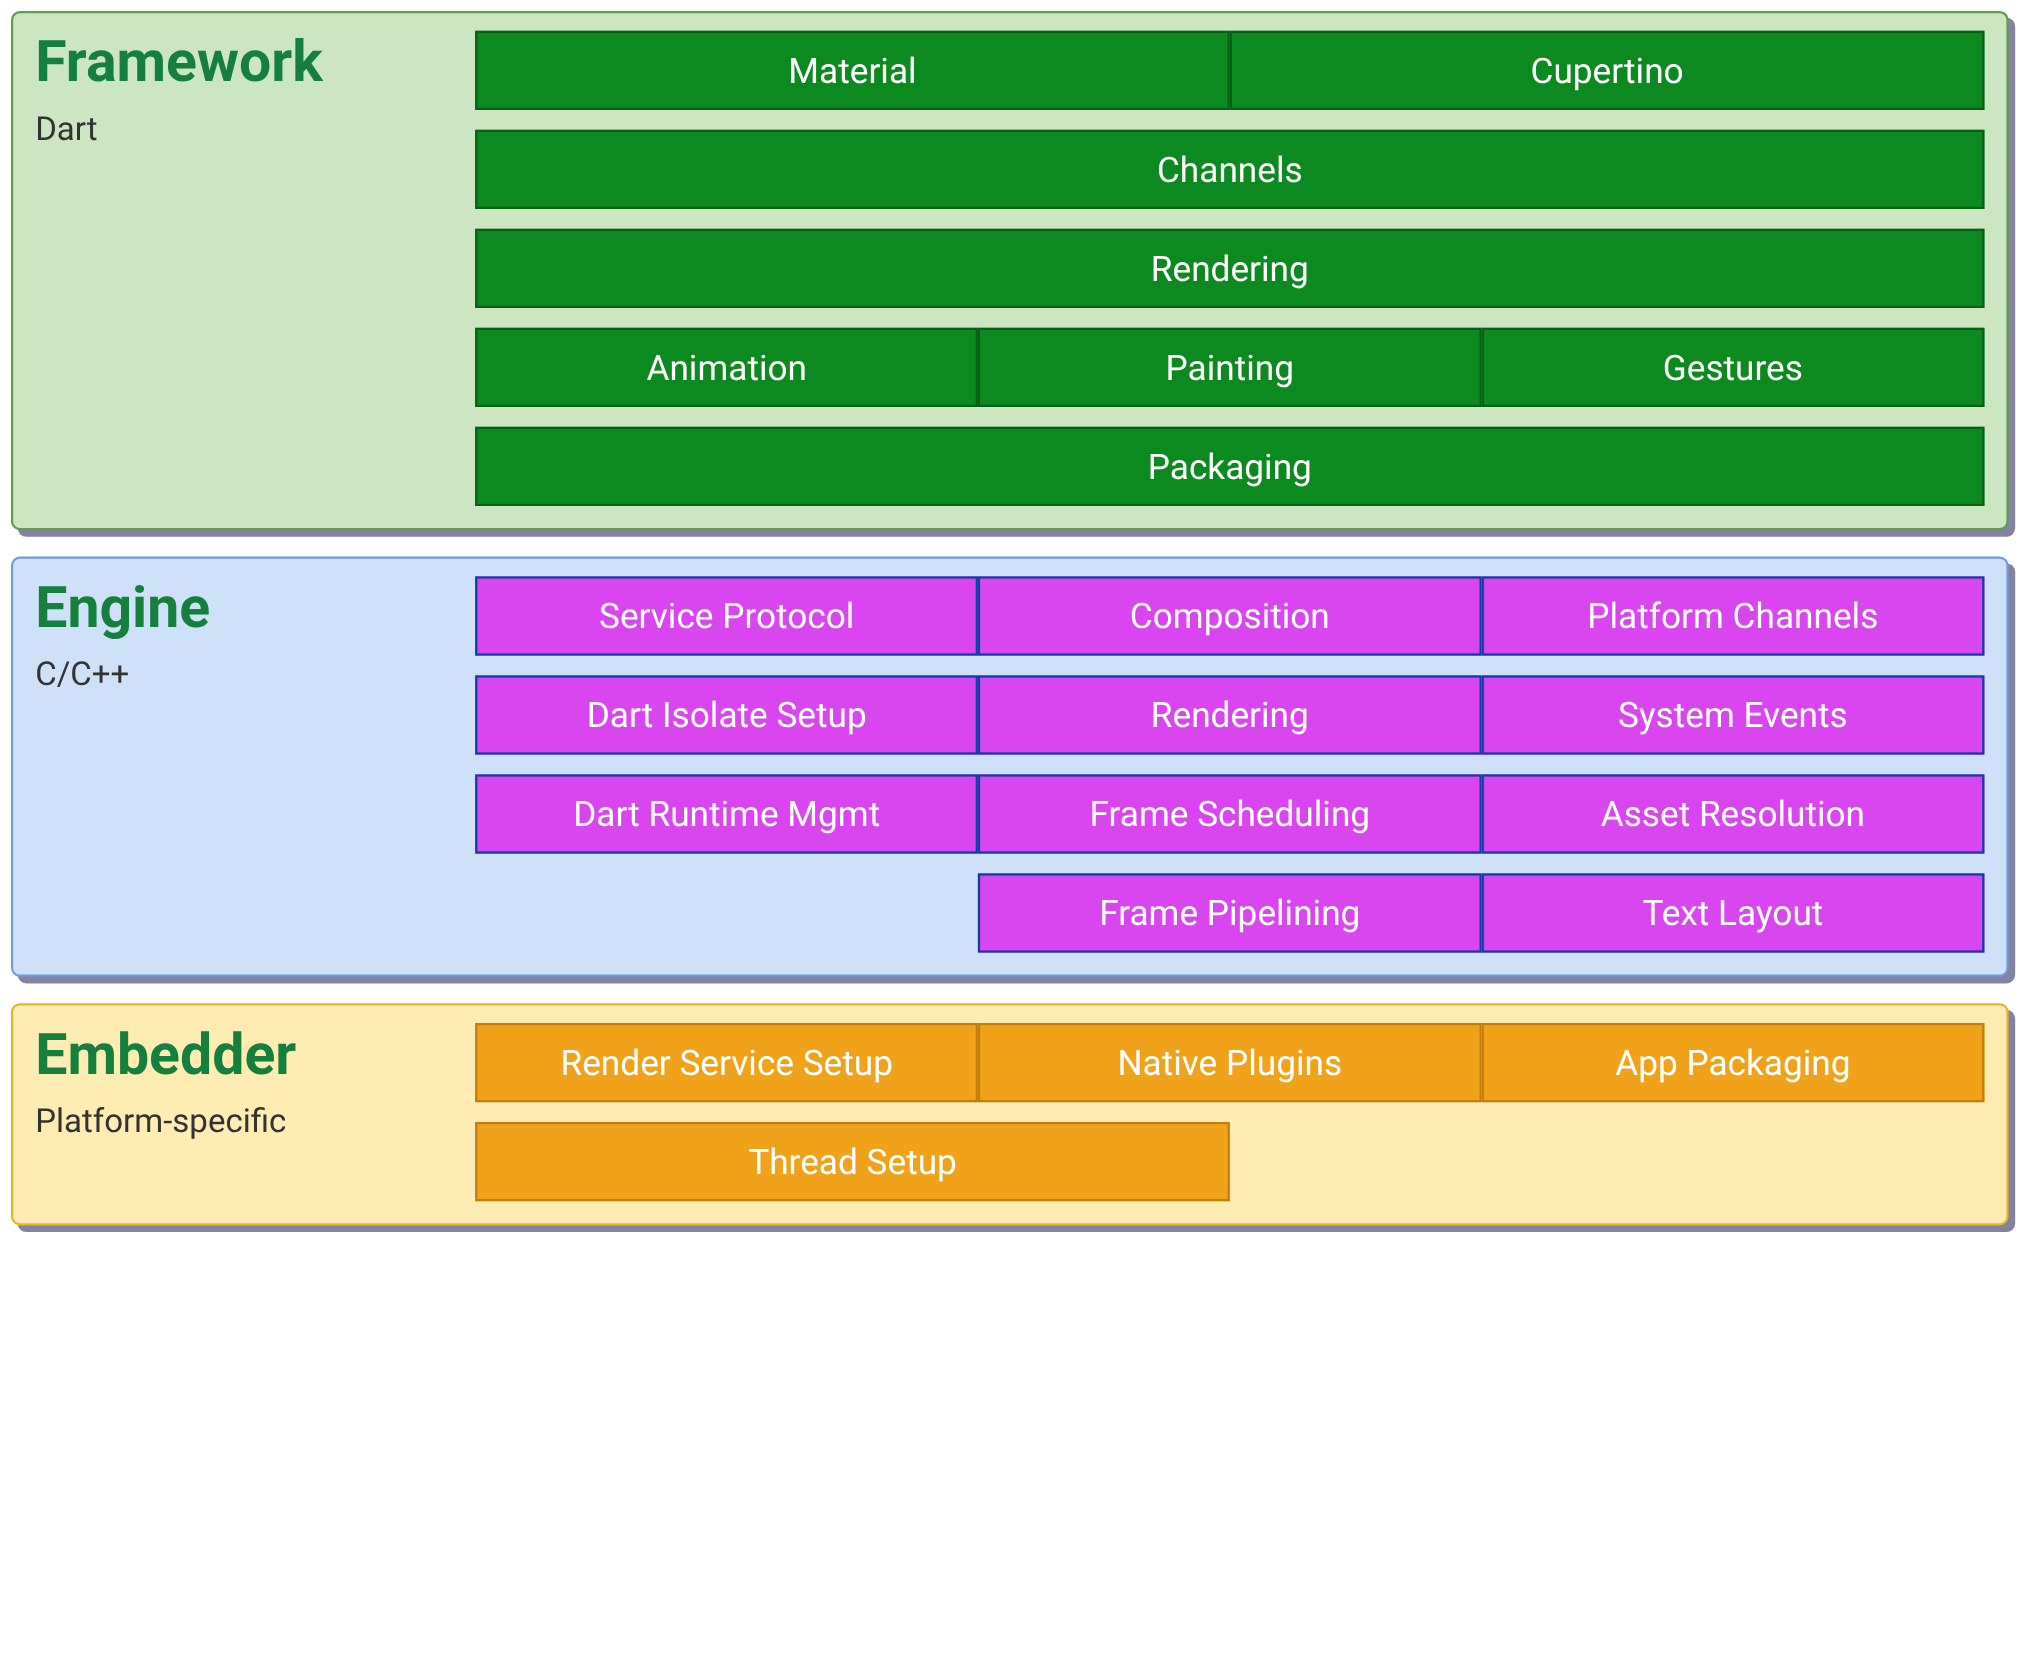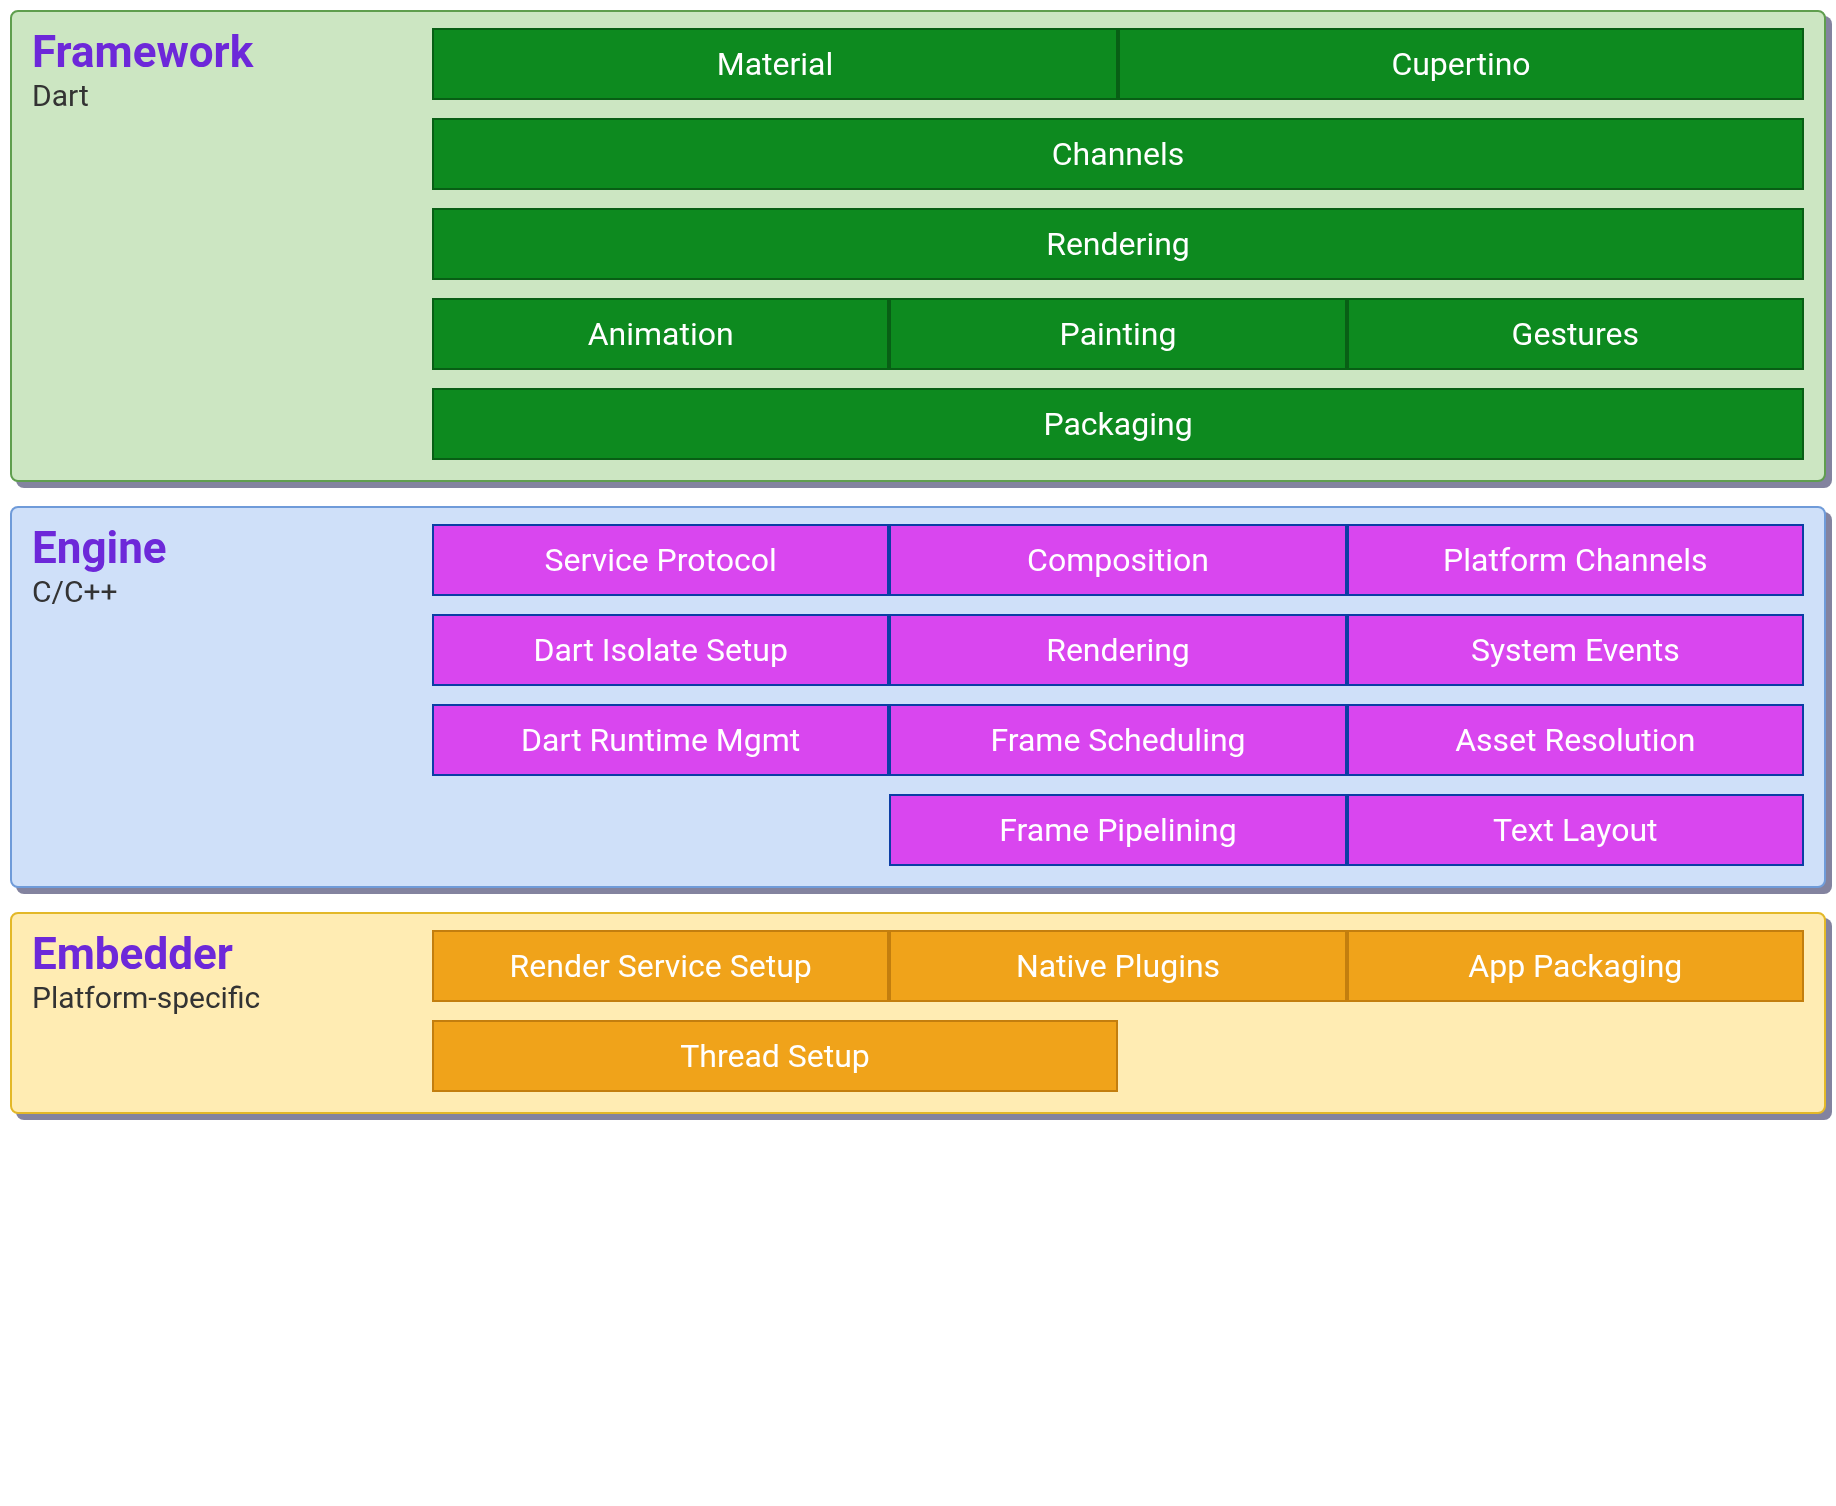--- a/index.html
+++ b/index.html
@@ -16,29 +16,29 @@
     display: flex;
     gap: 20px;
     box-shadow: 6px 6px 0px rgba(30,30,80,0.55);
     border: 2px solid;
   }
   .layer-header {
     width: 380px;
     flex-shrink: 0;
   }
   .layer-title {
-    font-size: 44px;
+    font-size: 52px;
     font-weight: 700;
-    color: #6d28d9;
+    color: #15803d;
     line-height: 1.1;
   }
   .layer-subtitle {
     font-size: 30px;
     color: #333;
-    margin-top: 2px;
+    margin-top: 15px;
   }
   .layer-content {
     flex: 1;
     display: flex;
     flex-direction: column;
     gap: 18px;
   }
   .row {
     display: flex;
   }

